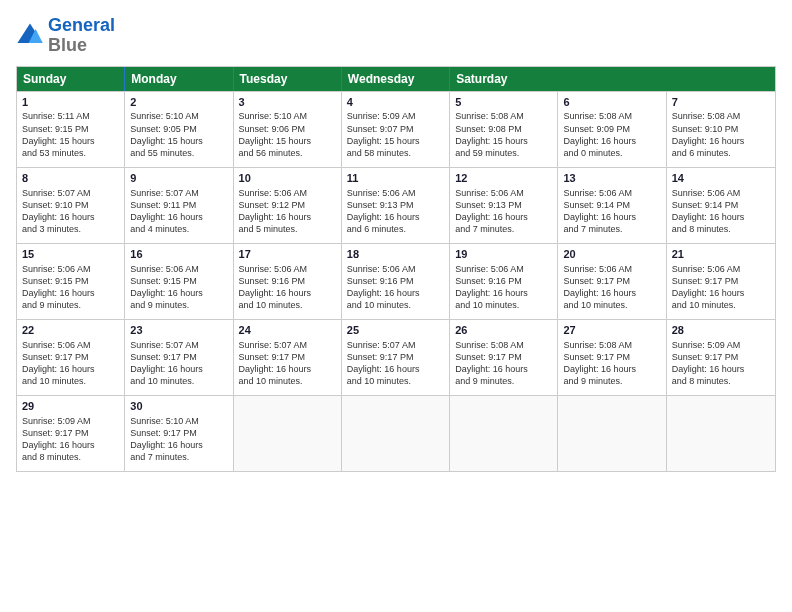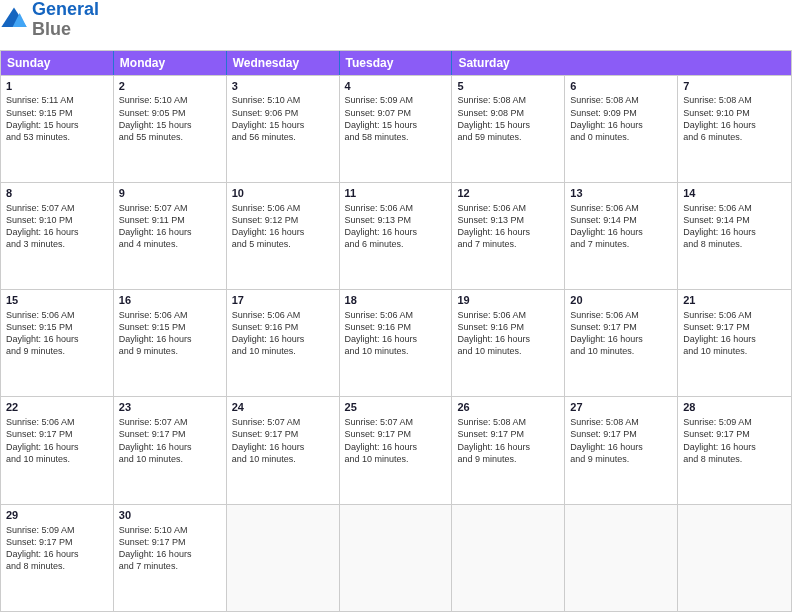--- a/index.html
+++ b/index.html
@@ -5,21 +5,22 @@
     * { box-sizing: border-box; margin: 0; padding: 0; }
     body {
       font-family: Arial, sans-serif;
       background: #fff;
       width: 792px;
       height: 612px;
       overflow: hidden;
     }
     .page {
       width: 792px;
-      height: 612px;
+      height: 488px;
+      padding: 16px;
       display: flex;
       flex-direction: column;
     }
     .header {
       display: flex;
       align-items: flex-start;
       justify-content: space-between;
       margin-bottom: 10px;
     }
     .logo {
@@ -54,21 +55,21 @@
     }
     .calendar {
       flex: 1;
       display: flex;
       flex-direction: column;
       border: 1px solid #ccc;
     }
     .cal-header-row {
       display: grid;
       grid-template-columns: repeat(7, 1fr);
-      background: #8b5cf6;
+      background: #15803d;
     }
     .cal-header-cell {
       color: #fff;
       font-weight: bold;
       font-size: 12px;
       padding: 5px 6px;
       text-align: left;
       border-right: 1px solid #2575d0;
     }
     .cal-header-cell:last-child { border-right: none; }
@@ -120,22 +121,22 @@
     <div class="title-block">
       <div class="calendar-title"></div>
       <div class="calendar-subtitle"></div>
     </div>
   </div>
 
   <div class="calendar">
     <div class="cal-header-row">
         <div class="cal-header-cell">Sunday</div>
         <div class="cal-header-cell">Monday</div>
+        <div class="cal-header-cell">Tuesday</div>
         <div class="cal-header-cell">Wednesday</div>
-        <div class="cal-header-cell">Tuesday</div>
         <div class="cal-header-cell">Saturday</div>
       </div>
     <div class="cal-body">
         <div class="cal-row">
           <div class="cal-cell">
             <span class="day-num">1</span>
             <div>Sunrise: 5:11 AM</div>
             <div>Sunset: 9:15 PM</div>
             <div>Daylight: 15 hours</div>
             <div>and 53 minutes.</div>

